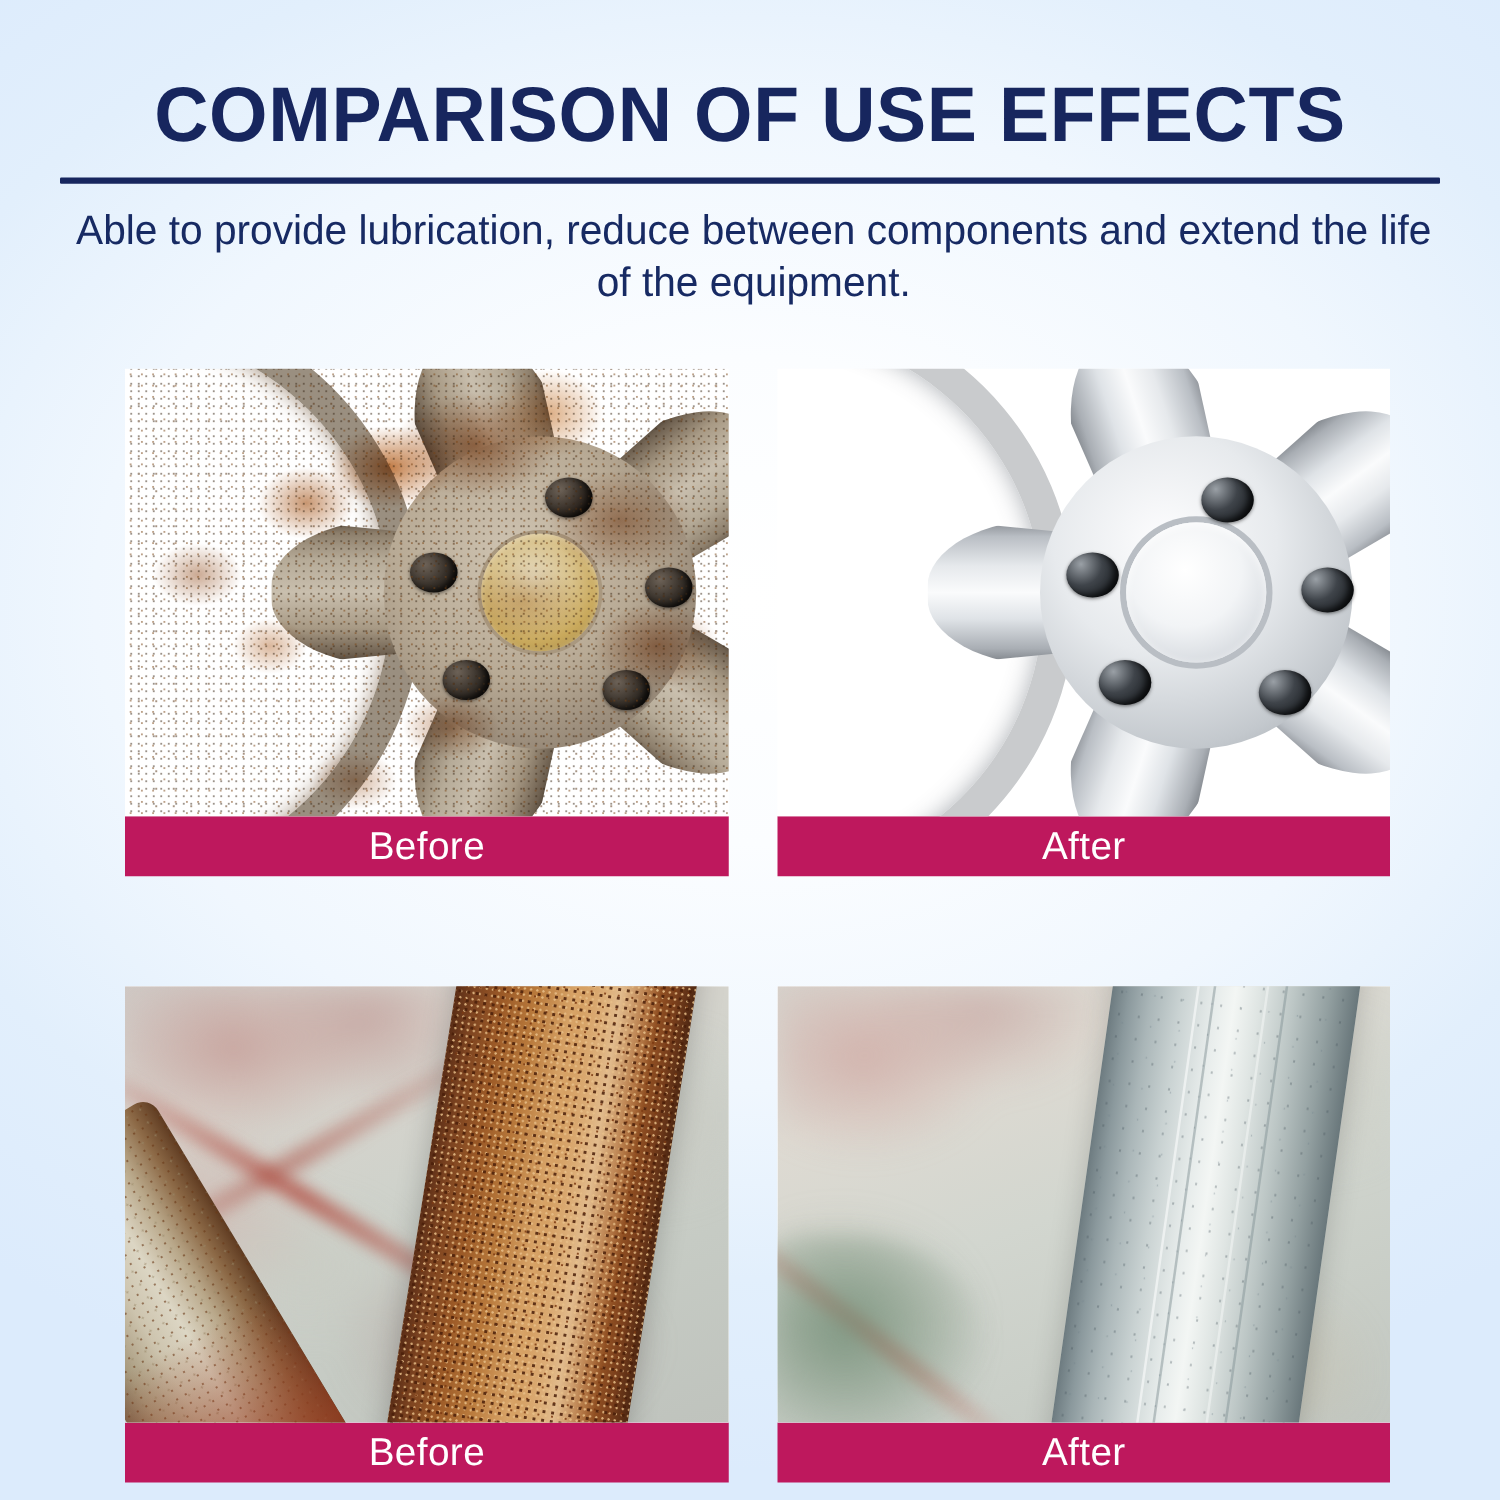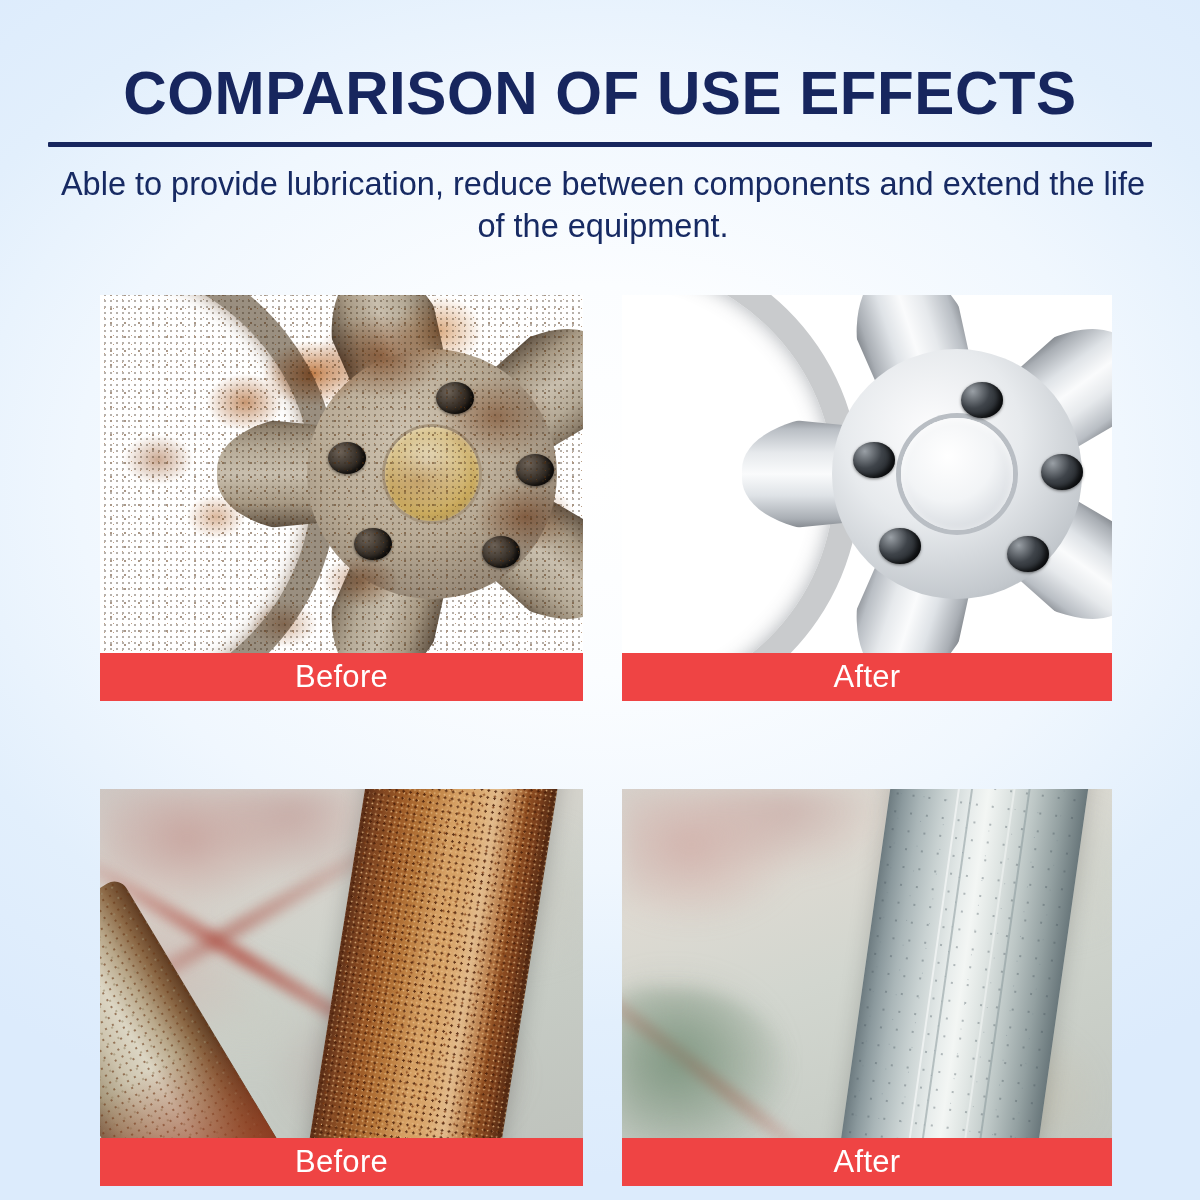--- a/index.html
+++ b/index.html
@@ -72,21 +72,21 @@
     width:100%;
     height:358px;
     position:relative;
     overflow:hidden;
     background:#ffffff;
   }
   .row.bottom .photo { height:349px; }
 
   .caption {
     height:48px;
-    background:#ef4444;
+    background:#be185d;
     color:#ffffff;
     display:flex;
     align-items:center;
     justify-content:center;
     font-size:31px;
     font-weight:500;
     letter-spacing:0.3px;
   }
 
   

